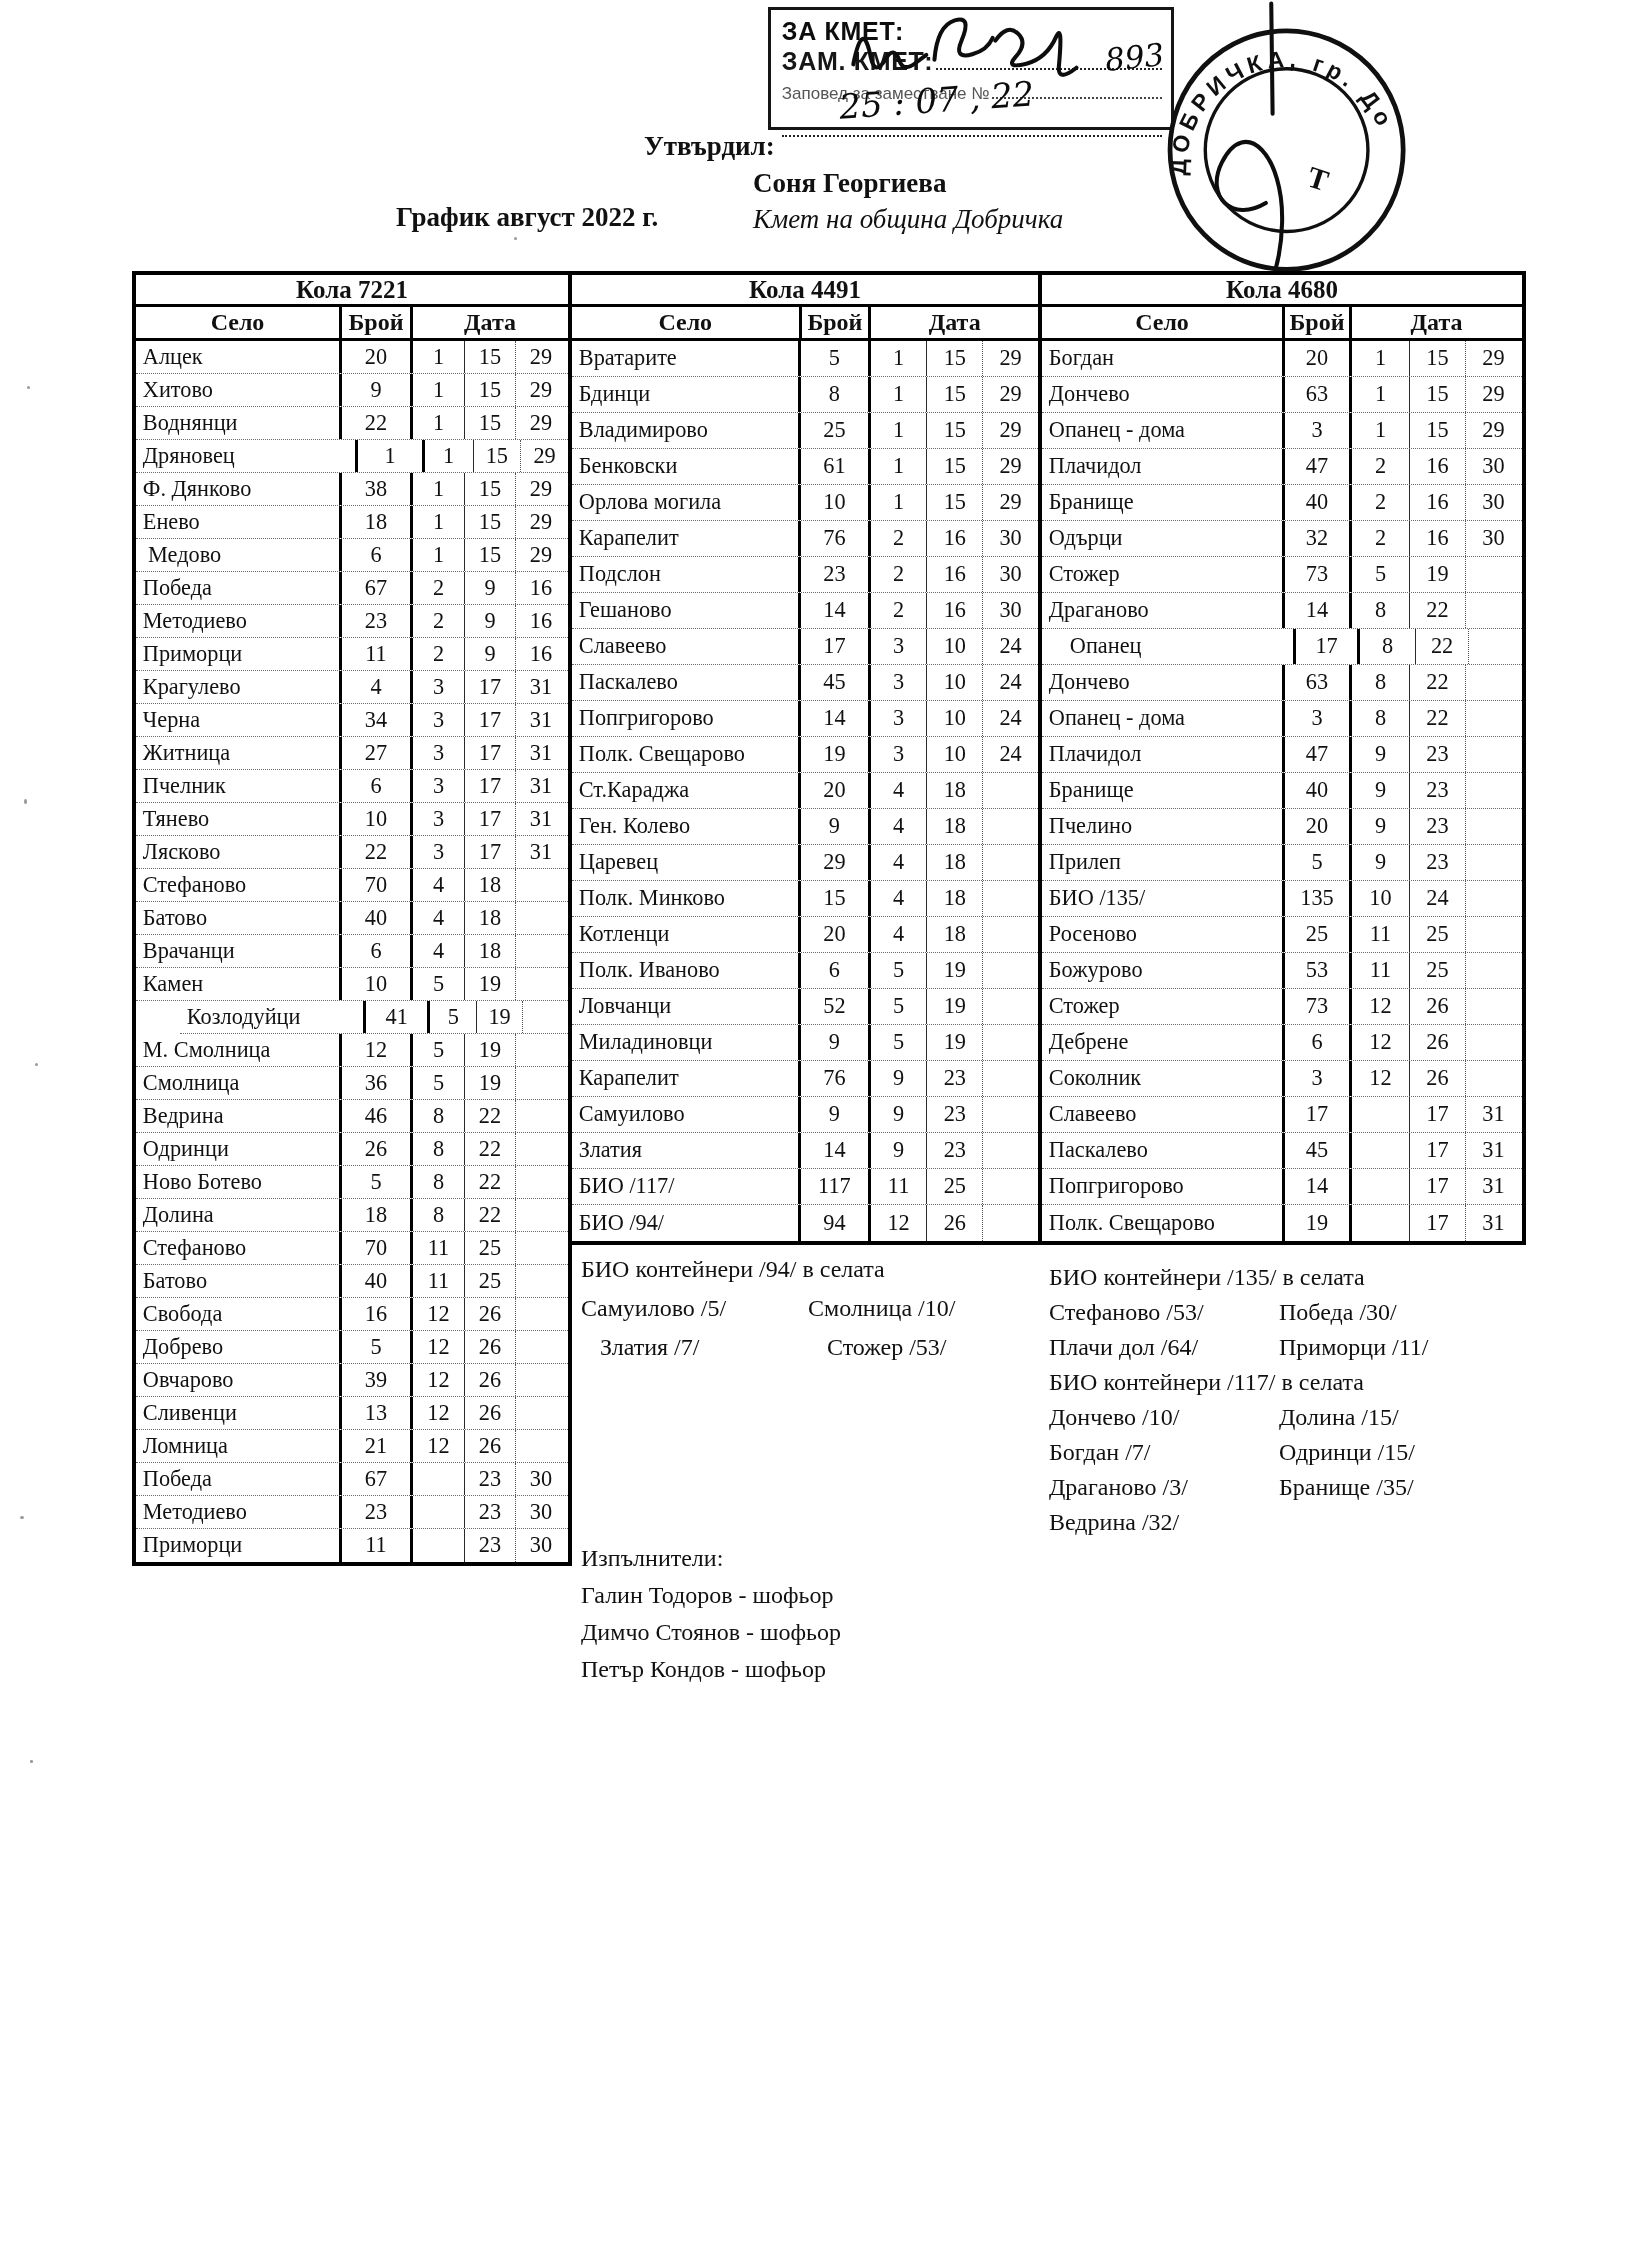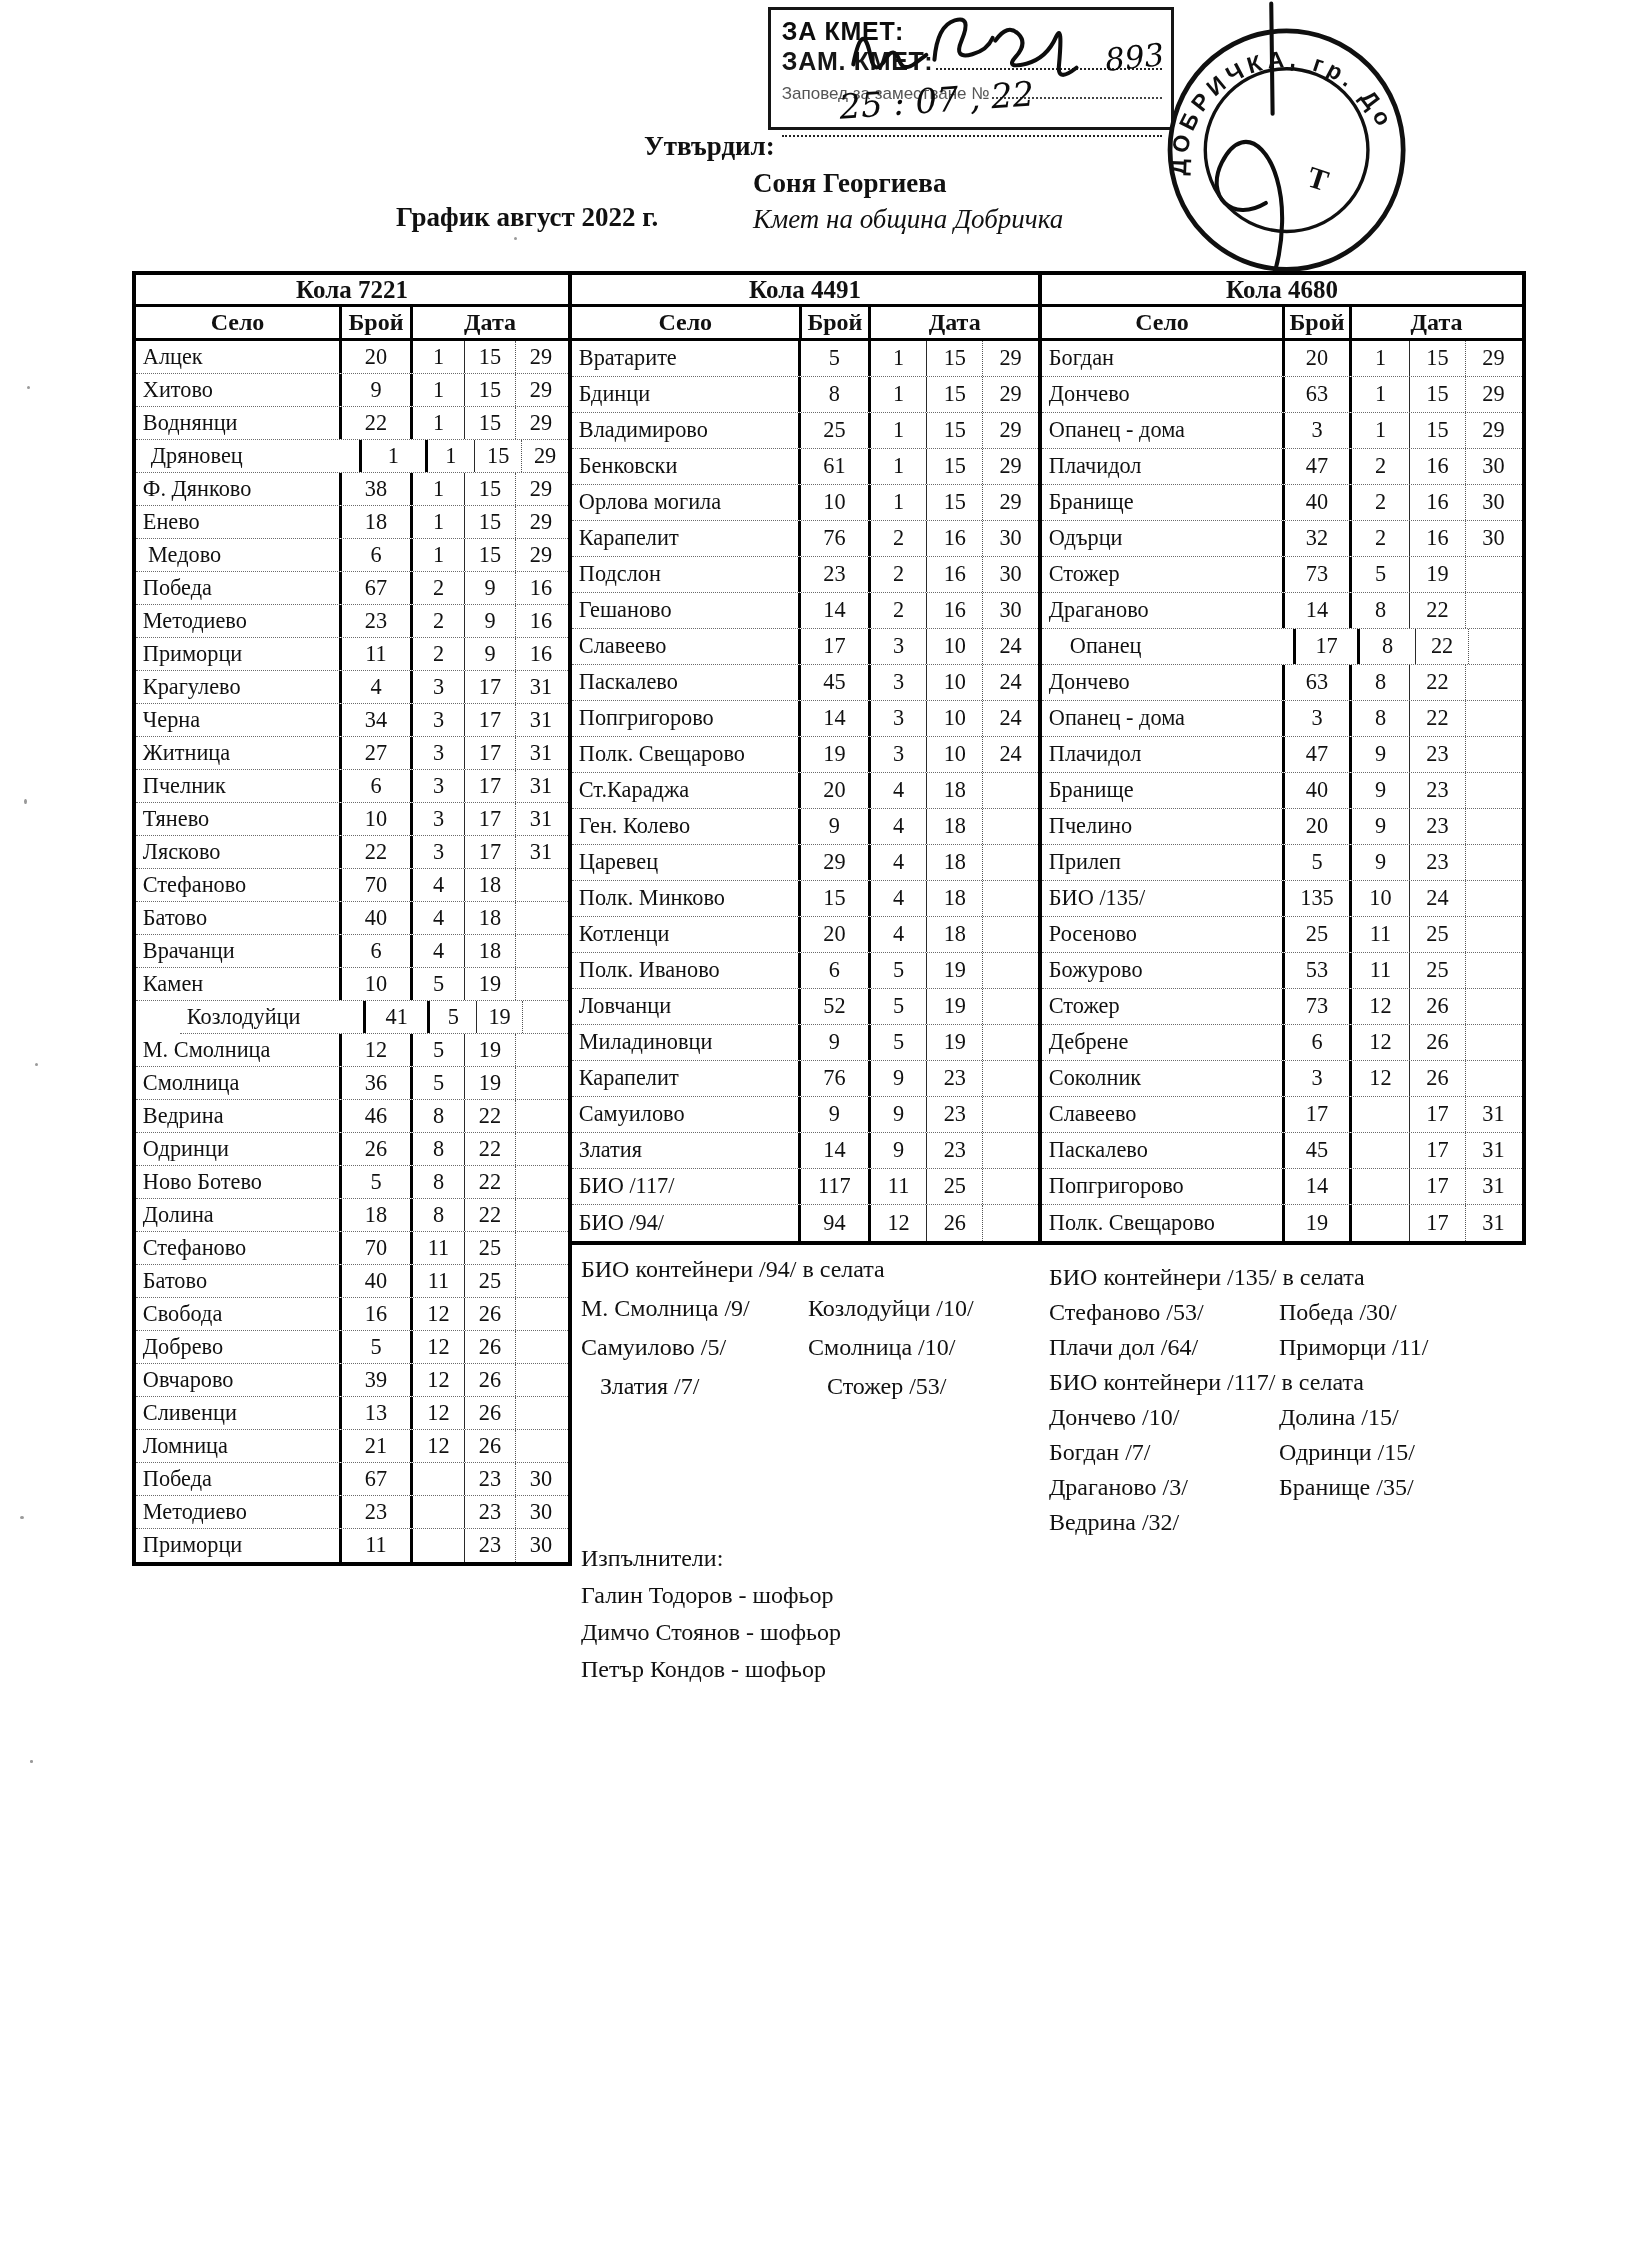--- a/index.html
+++ b/index.html
@@ -116,21 +116,21 @@
         <div class="c c-d c-d3" style="width: 51px;">29</div>
       </div>
       <div class="t-row" style="height: 33px;">
         <div class="c c-selo" style="width: 203px;">Воднянци</div>
         <div class="c c-broj" style="width: 74px;">22</div>
         <div class="c c-d" style="width: 51px;">1</div>
         <div class="c c-d c-d2" style="width: 51px;">15</div>
         <div class="c c-d c-d3" style="width: 51px;">29</div>
       </div>
       <div class="t-row" style="height: 33px;">
-        <div class="c c-selo" style="width: 234px; margin-left: 8px;">Дряновец</div>
+        <div class="c c-selo" style="width: 234px;">Дряновец</div>
         <div class="c c-broj" style="width: 74px;">1</div>
         <div class="c c-d" style="width: 51px;">1</div>
         <div class="c c-d c-d2" style="width: 51px;">15</div>
         <div class="c c-d c-d3" style="width: 51px;">29</div>
       </div>
       <div class="t-row" style="height: 33px;">
         <div class="c c-selo" style="width: 203px;">Ф. Дянково</div>
         <div class="c c-broj" style="width: 74px;">38</div>
         <div class="c c-d" style="width: 51px;">1</div>
         <div class="c c-d c-d2" style="width: 51px;">15</div>
@@ -723,21 +723,20 @@
         <div class="c c-selo" style="width: 240px;">Полк. Свещарово</div>
         <div class="c c-broj" style="width: 70px;">19</div>
         <div class="c c-d" style="width: 57px;"></div>
         <div class="c c-d c-d2" style="width: 56px;">17</div>
         <div class="c c-d c-d3" style="width: 56px;">31</div>
       </div>
     </div>
 
   <div id="notes-mid" class="abs" style="left:581px; top:1256px;">
       <div style="height: 39px; font-size: 24px; white-space: nowrap;"><span class="note-b" style="width: auto; display: inline-block;">БИО контейнери /94/ в селата</span></div>
-      <div style="height: 39px; font-size: 24px; white-space: nowrap;"><span class="note-b" style="width: 227px; display: inline-block;">М. Смолница /9/</span><span class="note-b">Козлодуйци /10/</span></div>
       <div style="height: 39px; font-size: 24px; white-space: nowrap;"><span class="note-b" style="width: 227px; display: inline-block;">Самуилово /5/</span><span class="note-b">Смолница /10/</span></div>
       <div style="height: 39px; font-size: 24px; white-space: nowrap;"><span class="note-b" style="width: 227px; display: inline-block; margin-left: 19px;">Златия /7/</span><span class="note-b">Стожер /53/</span></div>
     </div>
 
   <div id="notes-right" class="abs" style="left:1049px; top:1264px;">
       <div style="height: 35px; font-size: 24px; white-space: nowrap;"><span class="note-b" style="width: auto; display: inline-block;">БИО контейнери /135/ в селата</span></div>
       <div style="height: 35px; font-size: 24px; white-space: nowrap;"><span class="note-b" style="width: 230px; display: inline-block;">Стефаново /53/</span><span class="note-b">Победа /30/</span></div>
       <div style="height: 35px; font-size: 24px; white-space: nowrap;"><span class="note-b" style="width: 230px; display: inline-block;">Плачи дол /64/</span><span class="note-b">Приморци /11/</span></div>
       <div style="height: 35px; font-size: 24px; white-space: nowrap;"><span class="note-b" style="width: auto; display: inline-block;">БИО контейнери /117/ в селата</span></div>
       <div style="height: 35px; font-size: 24px; white-space: nowrap;"><span class="note-b" style="width: 230px; display: inline-block;">Дончево /10/</span><span class="note-b">Долина /15/</span></div>

